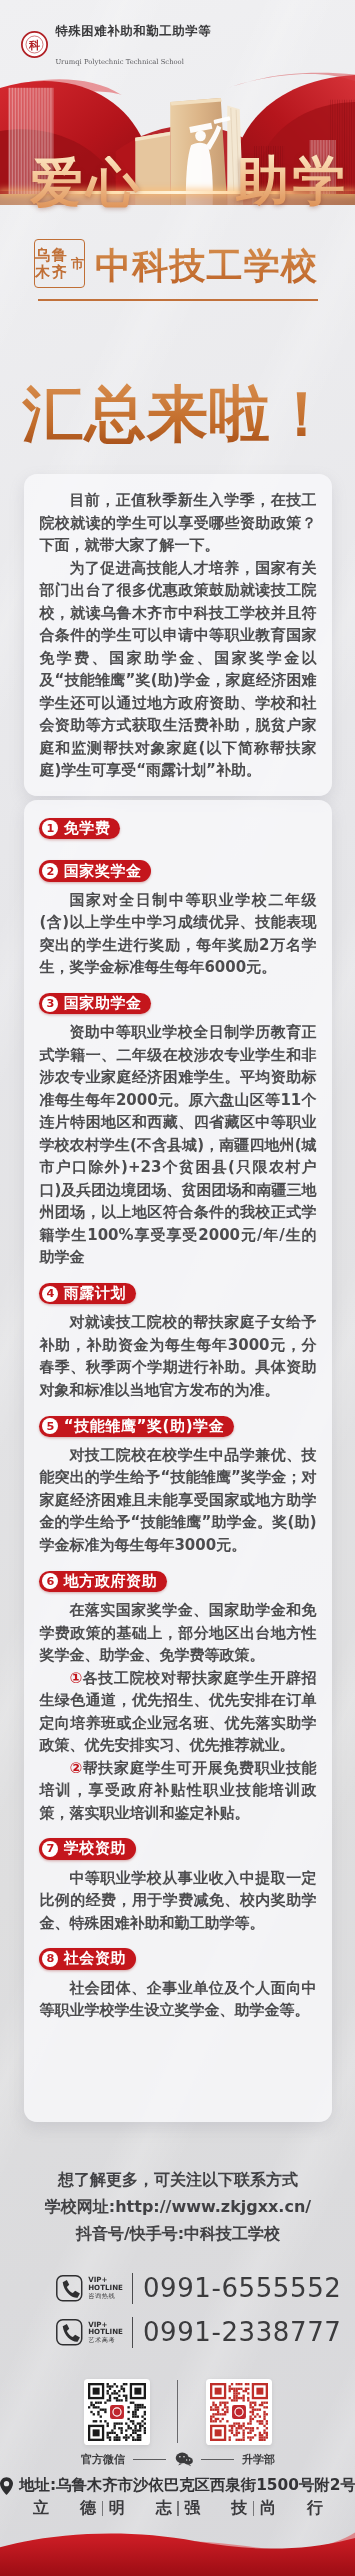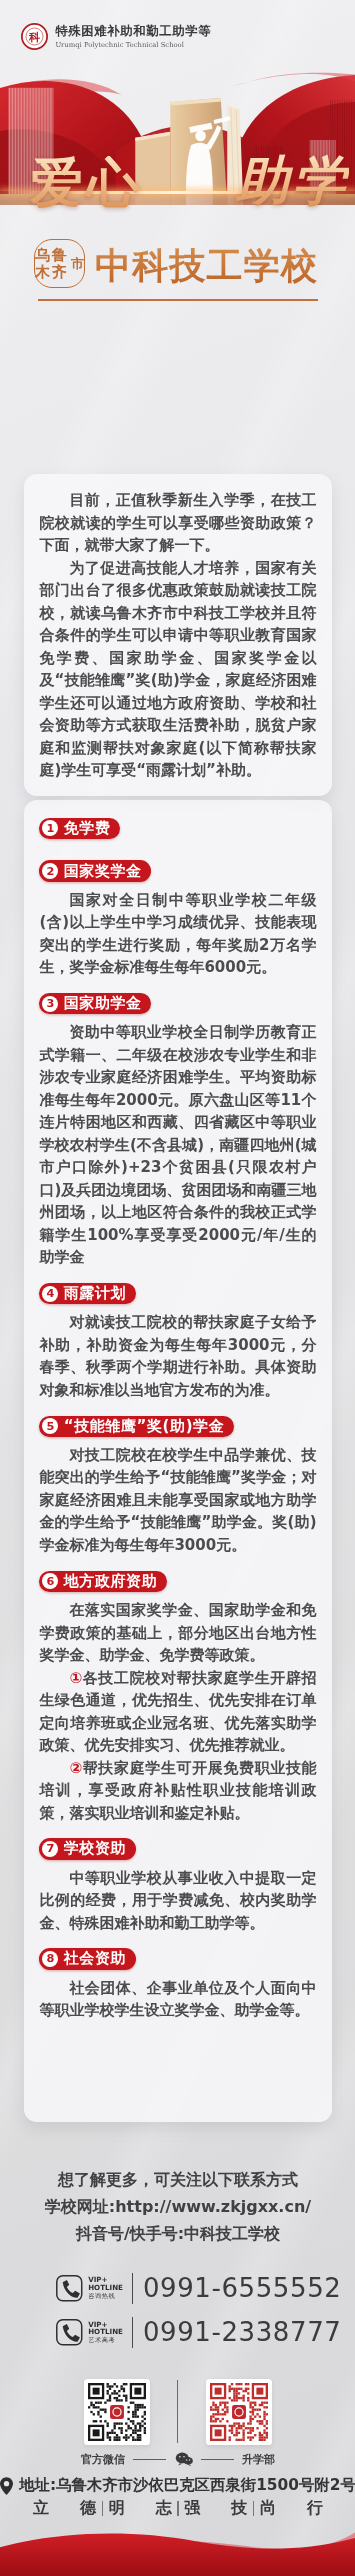--- a/index.html
+++ b/index.html
@@ -7,35 +7,35 @@
   .page{position:relative;width:356px;height:2576px;overflow:hidden;
         background:linear-gradient(160deg,#f0f0f2 0%,#e6e6e9 35%,#dededf 70%,#d8d8db 100%);}
   .page::before{content:"";position:absolute;inset:0;pointer-events:none;
         background:repeating-linear-gradient(115deg,rgba(255,255,255,0) 0 83px,rgba(255,255,255,.30) 113px,rgba(255,255,255,0) 154px);
         opacity:.6;}
   
   .hero{position:absolute;top:0;left:0;width:356px;height:205px;}
   .hero svg.art{position:absolute;inset:0;}
   .brand{position:absolute;top:22.5px;left:21.3px;display:flex;align-items:center;gap:7.1px;z-index:5;}
   .brand .names .cn{font-size:12.4px;font-weight:bold;color:#3a3a3c;letter-spacing:0.6px;}
-  .brand .names .en{font-size:6.8px;color:#5a5a5e;font-family:"DejaVu Serif","Liberation Serif",serif;margin-top:1px;}
+  .brand .names .en{font-size:6.8px;color:#5a5a5e;font-family:"DejaVu Serif","Liberation Serif",serif;margin-top:18px;}
   .herotxt{position:absolute;z-index:6;font-family:"DejaVu Serif","Liberation Serif",serif;font-weight:bold;
         font-size:53px;letter-spacing:3.6px;line-height:1;
         background:linear-gradient(180deg,#fbe2bd 0%,#f2c191 45%,#dd9258 100%);
         -webkit-background-clip:text;background-clip:text;color:transparent;
         filter:drop-shadow(0 1.8px 2.4px rgba(110,30,10,.35));}
   .herotxt.l{left:30px;top:156px;}
-  .herotxt.r{left:236px;top:154px;font-style:italic;}
+  .herotxt.r{left:236px;top:154px;}
   .glowline{position:absolute;left:0;top:191px;width:356px;height:3px;z-index:4;
         background:linear-gradient(90deg,rgba(255,200,120,.2),#ffd9a0 25%,#fff3da 50%,#ffc784 75%,rgba(255,190,110,.2));
         box-shadow:0 0 7.1px 1.2px rgba(255,190,110,.9);}
   .copperbar{position:absolute;left:0;top:194px;width:356px;height:10.7px;z-index:3;
         background:linear-gradient(90deg,#c38f70,#d8ab8c 35%,#c9937294 50%,#c08467 75%,#b07455);}
   
-  .citybox{position:absolute;left:34px;top:239px;width:51px;height:49px;border:1.8px solid #c06f36;border-radius:18px;
+  .citybox{position:absolute;left:34px;top:239px;width:51px;height:49px;border:1.8px solid #c06f36;border-radius:4px;
         box-sizing:border-box;display:flex;align-items:center;justify-content:center;gap:2.4px;z-index:5;}
   .citybox .grid{display:flex;flex-direction:column;font-size:15px;font-weight:bold;color:#c06f36;line-height:16.6px;letter-spacing:1.8px;}
   .citybox .shi{font-size:13px;font-weight:bold;color:#c06f36;}
   .schoolname{position:absolute;left:95px;top:242px;width:237px;font-size:36px;font-weight:bold;letter-spacing:1.2px;
         background:linear-gradient(180deg,#d6904f,#bb5f24);-webkit-background-clip:text;background-clip:text;color:transparent;}
   .titleline{position:absolute;left:38px;top:299px;width:280px;height:1.8px;background:#c1713b;}
   .bigtitle{position:absolute;left:0;width:356px;text-align:center;font-family:"DejaVu Serif","Liberation Serif",serif;
         font-weight:bold;background:linear-gradient(180deg,#d78c4c 0%,#c06a29 70%,#aa531c 100%);
         -webkit-background-clip:text;background-clip:text;color:transparent;line-height:1;}
   .bigtitle.t1{top:307px;font-size:66px;letter-spacing:3.6px;}
@@ -174,20 +174,21 @@
 
   <div class="citybox">
     <div class="grid">
       <span>乌鲁</span>
       <span>木齐</span>
     </div>
     <span class="shi">市</span>
   </div>
   <div class="schoolname">中科技工学校</div>
   <div class="titleline"></div>
+  <div class="bigtitle t2">汇总来啦！</div>
 
   <div class="card card1">
     <p>目前，正值秋季新生入学季，在技工院校就读的学生可以享受哪些资助政策？下面，就带大家了解一下。</p>
     <p>为了促进高技能人才培养，国家有关部门出台了很多优惠政策鼓励就读技工院校，就读乌鲁木齐市中科技工学校并且符合条件的学生可以申请中等职业教育国家免学费、国家助学金、国家奖学金以及“技能雏鹰”奖(助)学金，家庭经济困难学生还可以通过地方政府资助、学校和社会资助等方式获取生活费补助，脱贫户家庭和监测帮扶对象家庭(以下简称帮扶家庭)学生可享受“雨露计划”补助。</p>
   </div>
 
   <div class="card card2" id="sections">
       <section><div class="badge">
           <span class="bnum">1</span>
           <span class="btitle">免学费</span>

